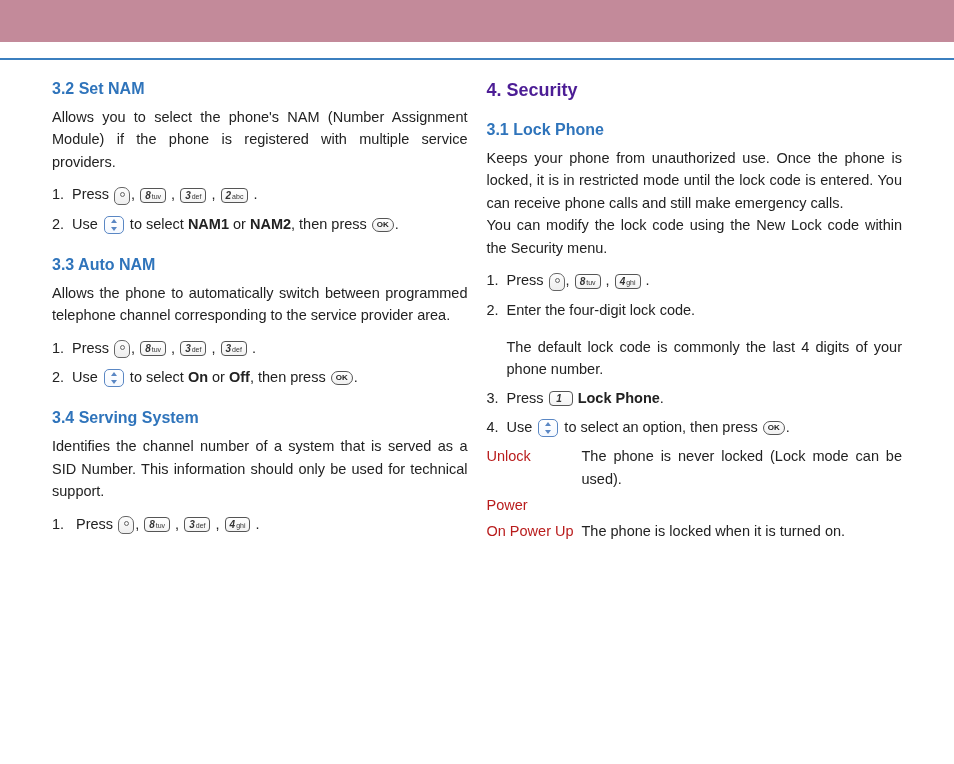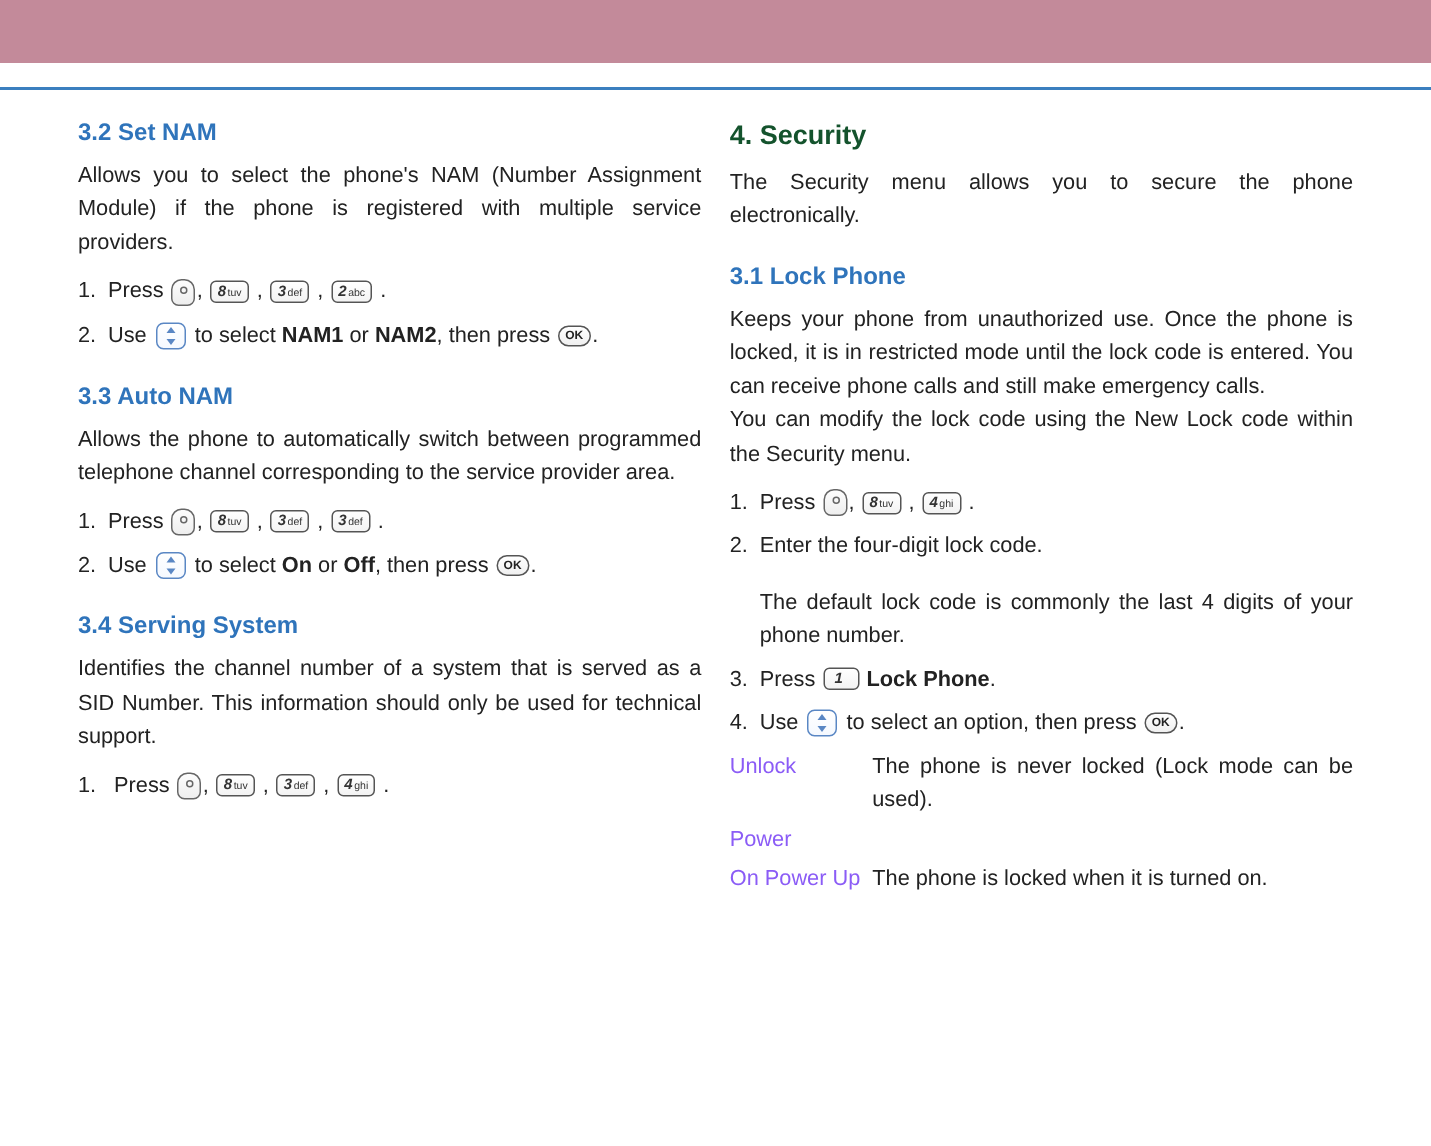--- a/index.html
+++ b/index.html
@@ -22,21 +22,21 @@
     border-top: 2px solid #3b7fbf;
     margin-top: 16px;
   }
   .page {
     display: flex;
     gap: 19px;
     padding: 20px 52px 0 52px;
   }
   .col { width: 50%; }
   .h1 {
-    color: #14532d;
+    color: #4c1d95;
     font-weight: 700;
     font-size: 18px;
     margin-bottom: 10px;
   }
   .h2 {
     color: #2f74bb;
     font-weight: 700;
     font-size: 16px;
     margin-top: 20px;
     margin-bottom: 8px;
@@ -136,21 +136,21 @@
     position: absolute;
     left: 6px; bottom: 2px;
     border-left: 3px solid transparent;
     border-right: 3px solid transparent;
     border-top: 4px solid #5a87c4;
   }
   b { font-weight: 700; }
   .optlist { margin-top: 6px; }
   .optrow { display: flex; margin-bottom: 4px; }
   .optlabel {
-    color: #8b5cf6;
+    color: #b91c1c;
     width: 95px;
     flex-shrink: 0;
     line-height: 1.55;
   }
   .optdesc {
     flex: 1;
     line-height: 1.55;
     text-align: justify;
   }
 </style>
@@ -217,21 +217,20 @@
         <span class="key"><span class="d">3</span><span class="lt">def</span></span> ,
         <span class="key"><span class="d">4</span><span class="lt">ghi</span></span>
         <span>.</span>
       </li>
     </ol>
   </div>
 
   <div class="col">
 
     <div class="h1">4. Security</div>
-    <p>The Security menu allows you to secure the phone electronically.</p>
 
     <div class="h2">3.1 Lock Phone</div>
     <p style="margin-bottom:0;"><span>Keeps your phone from unauthorized use. Once the phone is locked, it is in restricted mode until the lock code is entered. You can receive phone calls and still make emergency calls.</span></p>
     <p>You can modify the lock code using the New Lock code within the Security menu.</p>
 
     <ol>
       <li class="step">
         <span class="num">1.</span>
         <span>Press </span>
         <span class="menukey"></span>,

